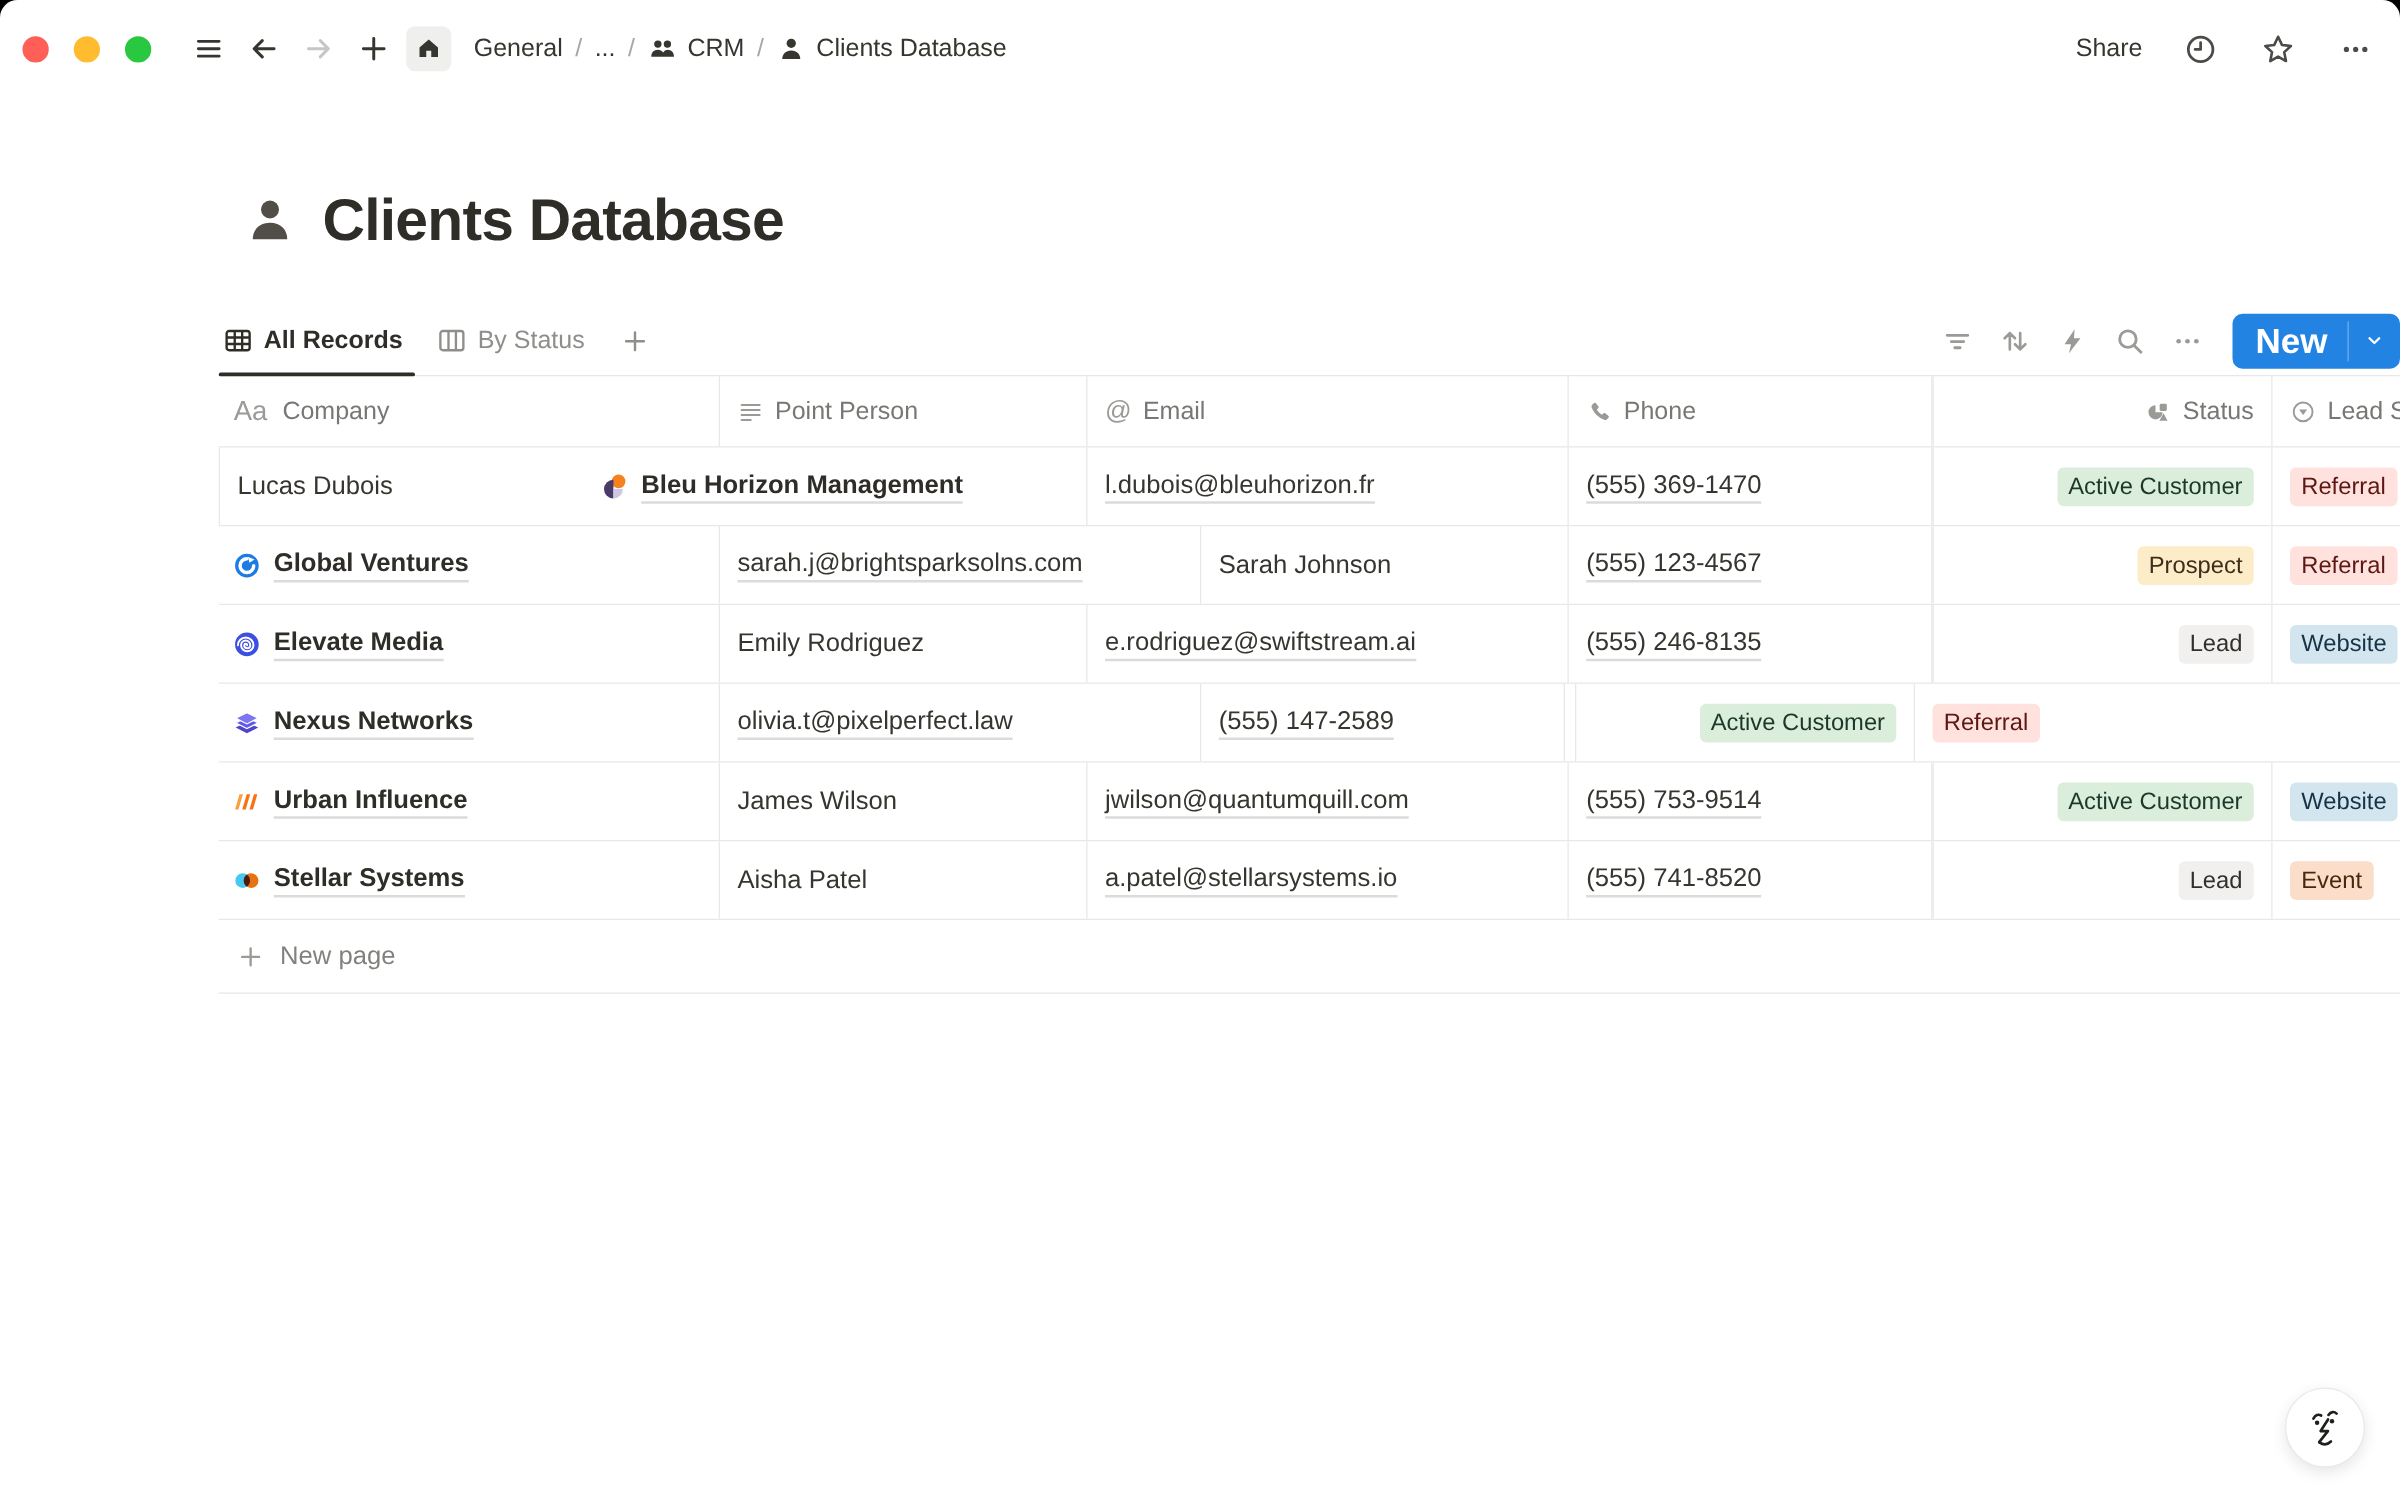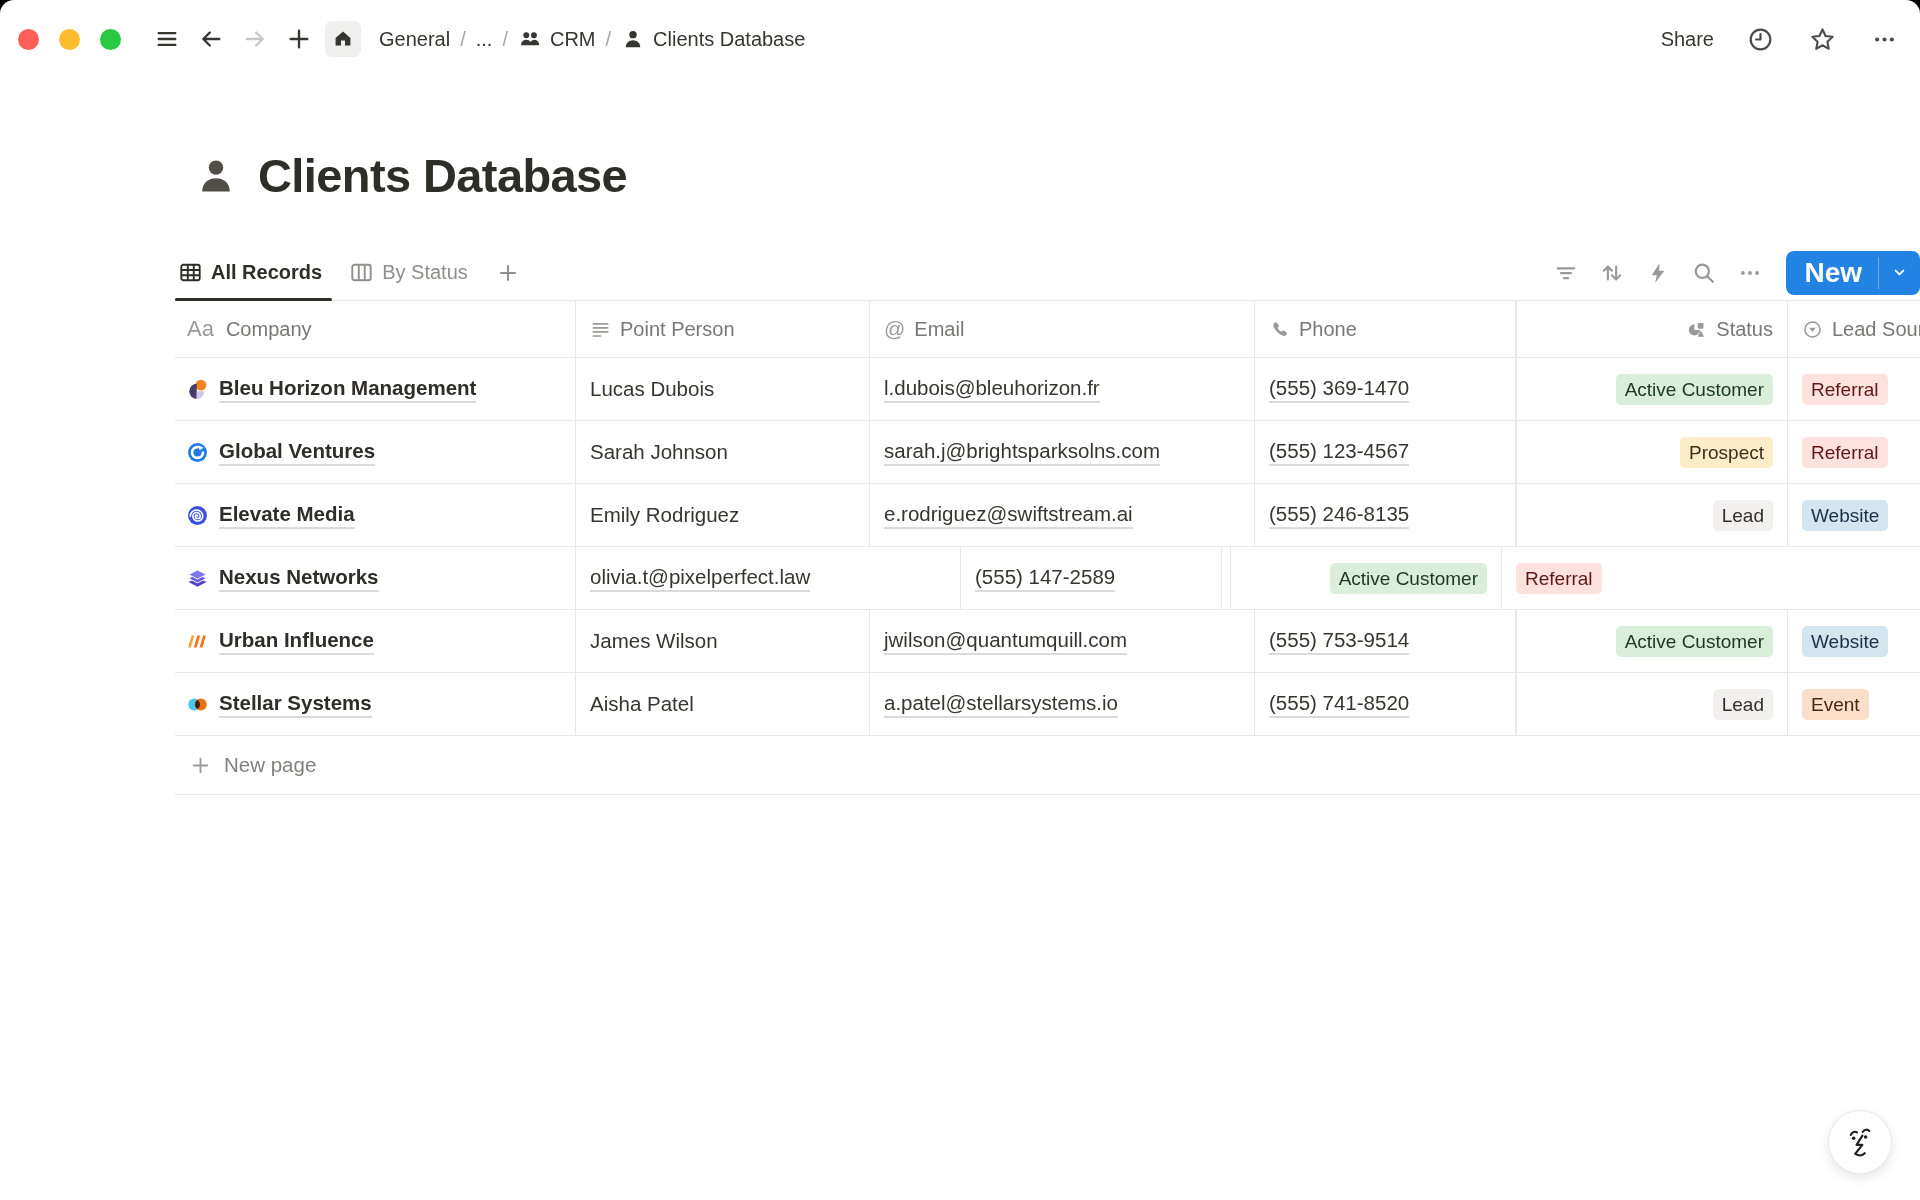--- a/index.html
+++ b/index.html
@@ -52,21 +52,21 @@
   .new-btn .nb-caret{ display:flex; align-items:center; padding:0 12px; }
 
   
   .table{ margin-left:175px; width:1745px; }
   .tr{ display:flex; align-items:center; border-bottom:1px solid #E8E8E6; height:63px; }
   .thead{ height:57px; color:#787774; font-size:20px; }
   .td{ flex:0 0 auto; height:100%; display:flex; align-items:center; padding:0 14px; overflow:hidden; }
   .col-company{ width:400px; padding-left:12px; }
   .col-person { width:294px; border-left:1px solid #E8E8E6; }
   .col-email  { width:385px; border-left:1px solid #E8E8E6; }
-  .col-phone  { width:262px; border-left:1px solid #E8E8E6; border-right:1px solid #E8E8E6; }
+  .col-phone  { width:292px; border-left:1px solid #E8E8E6; border-right:1px solid #E8E8E6; }
   .col-gap    { width:8px; padding:0; height:100%; }
   .col-status { width:271px; border-left:1px solid #E8E8E6;justify-content:flex-end; }
   .col-lead   { width:220px; min-width:220px; border-left:1px solid #E8E8E6; }
   .h-icon{ display:flex; margin-right:9px; color:#9B9A97; flex:0 0 auto; }
   .h-aa{ font-size:22px; color:#9B9A97; margin-right:12px; }
   .h-at{ font-size:21px; color:#9B9A97; margin-right:9px; }
   .h-label{ white-space:nowrap; }
   .cell-text{ font-size:20.5px; color:#37352F; white-space:nowrap; }
   .link{ border-bottom:2px solid rgba(55,53,47,0.18); padding-bottom:1px; }
   .company-wrap{ display:flex; align-items:center; gap:11px; }
@@ -294,34 +294,34 @@
               <circle cx="11" cy="11" r="7.9" stroke="currentColor" stroke-width="1.6" fill="none"></circle>
               <path d="M7.6 9.1h6.8L11 13.6Z" fill="currentColor"></path>
             </svg>
         </span>
         <span class="h-label">Lead Source</span>
       </div>
     </div>
 
     <div id="rows">
   <div class="tr">
+    <div class="td col-person">
+      <span class="cell-text">Lucas Dubois</span>
+    </div>
     <div class="td col-company">
       <span class="company-wrap">
         <span class="logo">
                 <svg width="21" height="21" viewBox="0 0 20 20">
                   <circle cx="13.2" cy="5.8" r="5.2" fill="#F5821F"></circle>
                   <path d="M9.3 4.5A7.2 7.2 0 0 0 9.3 18.9Z" fill="#4A3A67"></path>
                   <path d="M9.3 18.9a7.2 7.2 0 0 0 7.2-7.2H9.3Z" fill="#CFC6E5"></path>
                 </svg>
               </span>
         <span class="company-name link">Bleu Horizon Management</span>
       </span>
-    </div>
-    <div class="td col-person">
-      <span class="cell-text">Lucas Dubois</span>
     </div>
     <div class="td col-email">
       <span class="cell-text link">l.dubois@bleuhorizon.fr</span>
     </div>
     <div class="td col-phone">
       <span class="cell-text link">(555) 369-1470</span>
     </div>
     <div class="col-gap"></div>
     <div class="td col-status">
       <span class="badge" style="background: rgb(219, 237, 219); color: rgb(28, 56, 41);">Active Customer</span>
@@ -337,25 +337,25 @@
         <span class="logo">
                 <svg width="21" height="21" viewBox="0 0 20 20">
                   <circle cx="10" cy="10" r="9" fill="#1D7BE5"></circle>
                   <path d="M10 4.8a5.2 5.2 0 1 0 5.2 5.2" stroke="#fff" stroke-width="2.6" fill="none" stroke-linecap="round"></path>
                   <path d="M10.8 3.2 15.8 5.4 12 7.9Z" fill="#fff"></path>
                 </svg>
               </span>
         <span class="company-name link">Global Ventures</span>
       </span>
     </div>
+    <div class="td col-email">
+      <span class="cell-text link">sarah.j@brightsparksolns.com</span>
+    </div>
     <div class="td col-person">
       <span class="cell-text">Sarah Johnson</span>
-    </div>
-    <div class="td col-email">
-      <span class="cell-text link">sarah.j@brightsparksolns.com</span>
     </div>
     <div class="td col-phone">
       <span class="cell-text link">(555) 123-4567</span>
     </div>
     <div class="col-gap"></div>
     <div class="td col-status">
       <span class="badge" style="background: rgb(253, 236, 200); color: rgb(64, 44, 27);">Prospect</span>
     </div>
     <div class="td col-lead">
       <span class="badge" style="background: rgb(255, 226, 221); color: rgb(93, 23, 21);">Referral</span>

